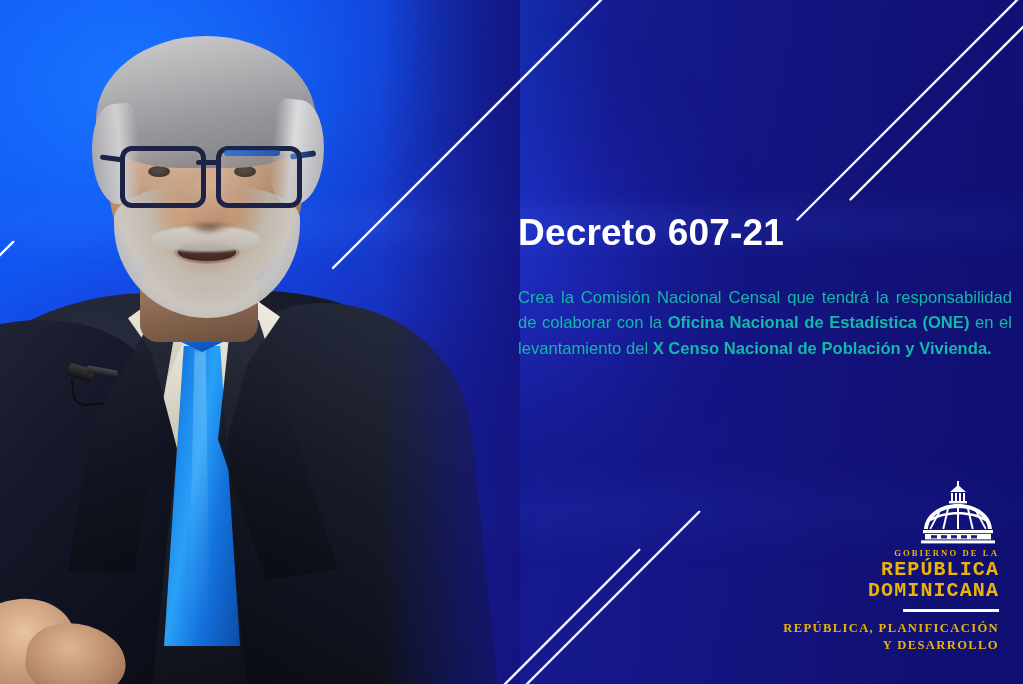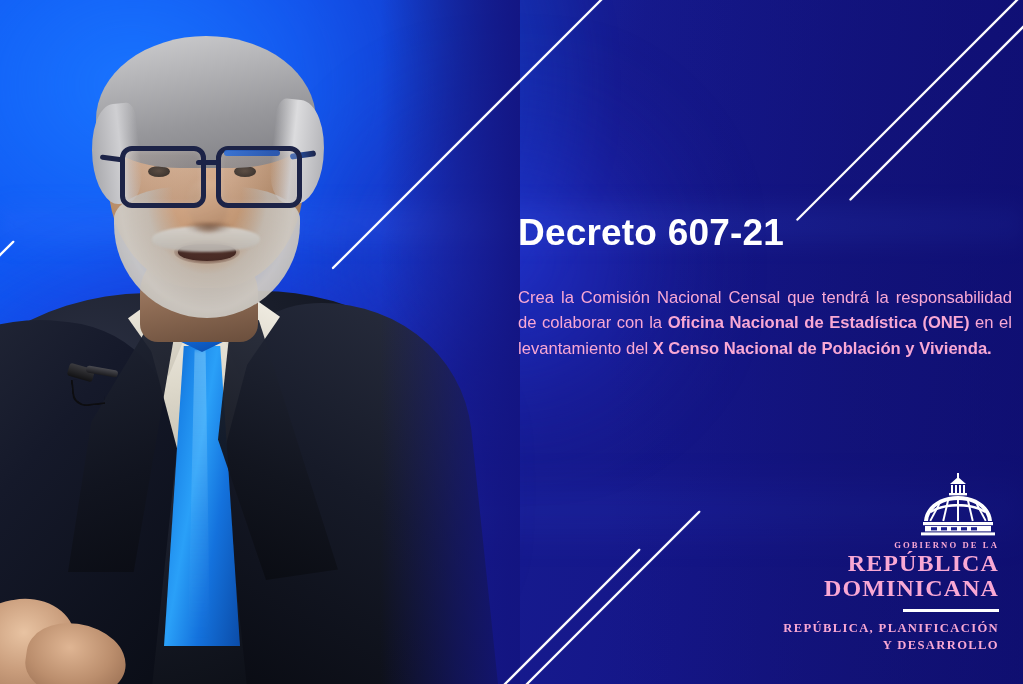--- a/index.html
+++ b/index.html
@@ -318,48 +318,48 @@
   }
   .decree-title{
     color:#ffffff;
     font-size:37px;
     font-weight:bold;
     letter-spacing:.2px;
     line-height:1.05;
     margin:0 0 32px 0;
   }
   .body-p{
-    color:#f9a8d4;
+    color:#14b8a6;
     font-size:16.6px;
     line-height:1.54;
     text-align:justify;
     margin:0;
   }
   .body-p b{font-weight:bold;}
   .gap{height:22px;}
 
   
   #logo{
     position:absolute;
     right:24px;bottom:30px;
     width:232px;
     text-align:right;
-    color:#f9a8d4;
+    color:#eab308;
   }
   .dome-wrap{display:flex;justify-content:flex-end;margin-bottom:3px;}
   .gov-line{
     font-family:"Liberation Serif", serif;
     font-size:8.6px;
     letter-spacing:2.1px;
     font-weight:bold;
     margin-bottom:1px;
   }
   .rd-line{
-    font-family:Liberation Serif, serif;
-    font-size:24px;
+    font-family:Liberation Mono, monospace;
+    font-size:20px;
     letter-spacing:1.1px;
     font-weight:bold;
     line-height:1.05;
     text-align:right;
   }
   .rule{
     height:3px;background:#ffffff;
     width:96px;margin:8px 0 8px auto;
   }
   .ministry{

